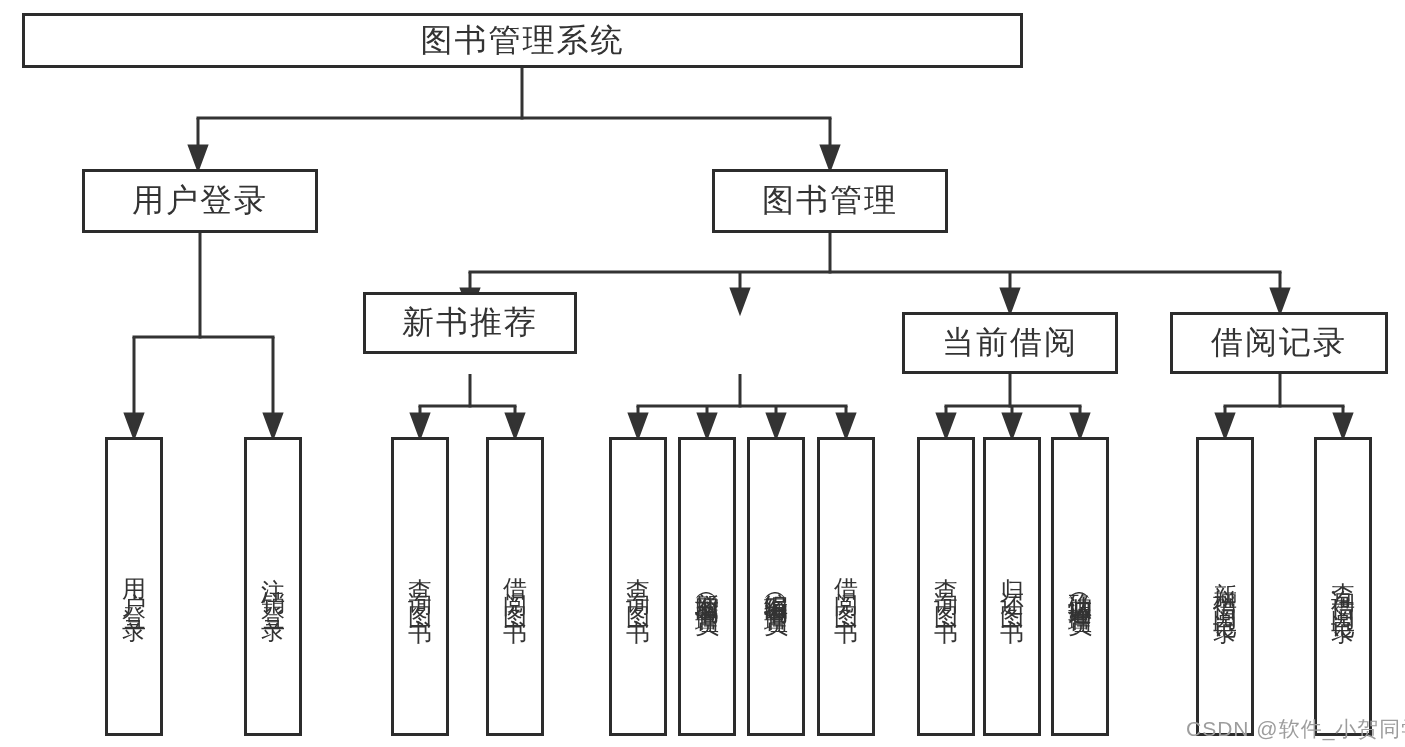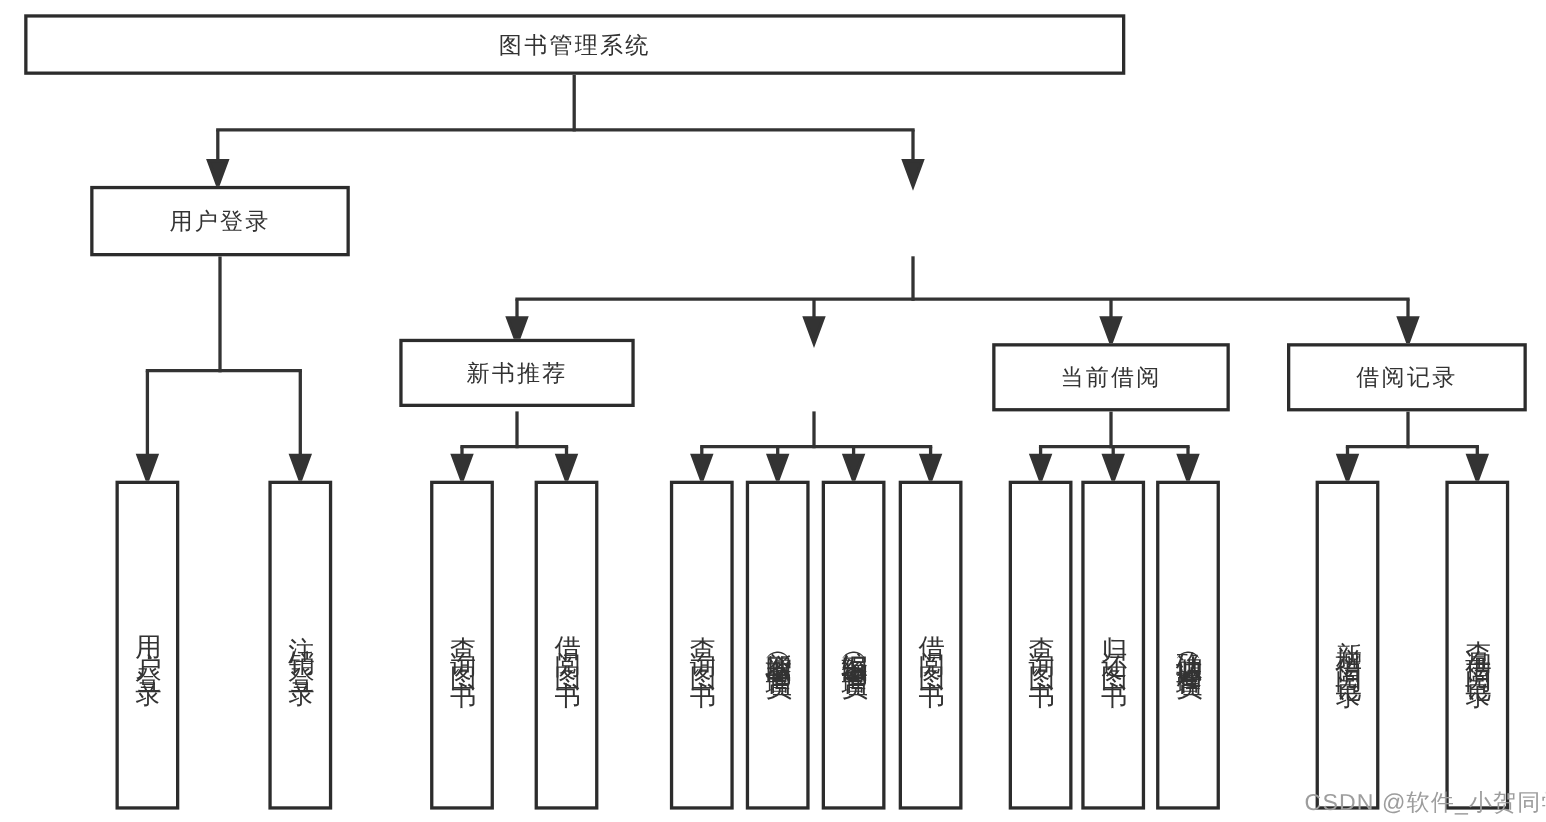--- a/index.html
+++ b/index.html
@@ -14,21 +14,21 @@
   .node{
     position:absolute;
     box-sizing:border-box;
     background:#ffffff;
     border:3px solid #2c2c2c;
     display:flex;align-items:center;justify-content:center;
     color:#333333;
     z-index:2;
   }
   .hlabel{
-    font-size:21px;
+    font-size:32px;
     letter-spacing:2px;
     color:#333333;
     white-space:nowrap;
   }
   .leaf{width:58px;height:299px;top:437px;}
   .vtext{
     writing-mode:vertical-rl;
     font-size:24px;
     color:#333333;
     line-height:1;
@@ -112,22 +112,25 @@
     </g>
   </svg>
 
   <div class="node" style="left:22px;top:13px;width:1001px;height:55px">
     <span class="hlabel">图书管理系统</span>
   </div>
 
   <div class="node" style="left:82px;top:169px;width:236px;height:64px">
     <span class="hlabel">用户登录</span>
   </div>
+  <div class="node" style="left:712px;top:169px;width:236px;height:64px">
+    <span class="hlabel">图书管理</span>
+  </div>
 
-  <div class="node" style="left:363px;top:308px;width:214px;height:62px">
+  <div class="node" style="left:363px;top:292px;width:214px;height:62px">
     <span class="hlabel">新书推荐</span>
   </div>
   <div class="node" style="left:902px;top:312px;width:216px;height:62px">
     <span class="hlabel">当前借阅</span>
   </div>
   <div class="node" style="left:1170px;top:312px;width:218px;height:62px">
     <span class="hlabel">借阅记录</span>
   </div>
 
   <div class="node leaf" style="left:105px">

